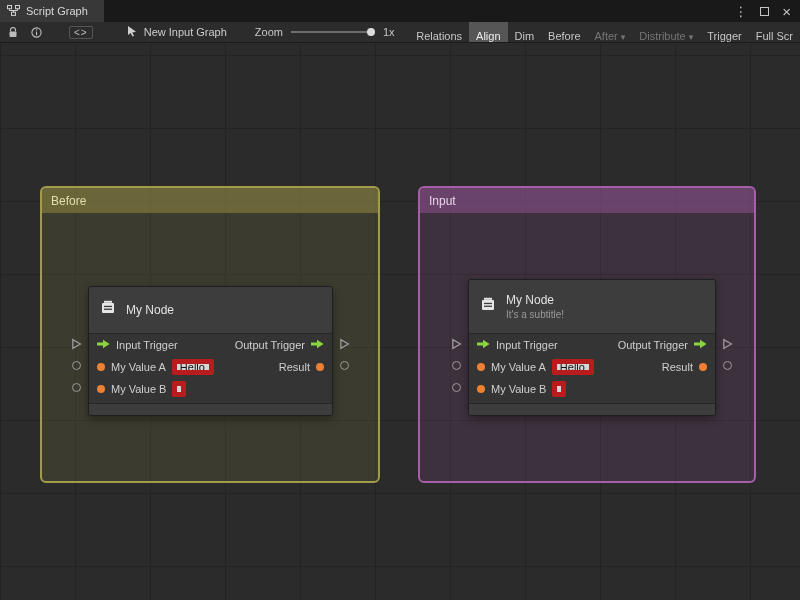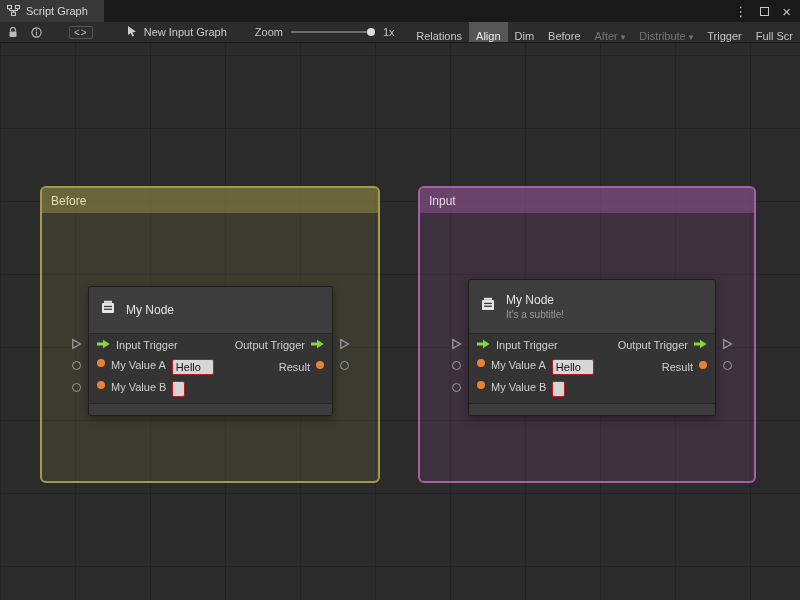--- a/index.html
+++ b/index.html
@@ -47,23 +47,23 @@
   .node-wrap{position:absolute}
   .node-wrap.before{left:88px;top:243px;width:245px}
   .node-wrap.after{left:468px;top:236px;width:248px}
   .node{border:1px solid #1e1e1e;border-radius:3px;background:#343434;box-shadow:0 3px 9px rgba(0,0,0,.35);overflow:hidden}
   .node-header{background:#3d3d3d;border-bottom:1px solid #262626;display:flex;align-items:center;gap:9px;padding:0 10px}
   .node-header.single{height:47px}
   .node-header.double{height:54px}
   .node-title{font-size:12px;color:#e2e2e2}
   .node-subtitle{font-size:10px;color:#999;margin-top:2px}
   .port-row{height:22px;display:flex;align-items:center;justify-content:space-between;padding:0 8px;font-size:11px;color:#cfcfcf}
-  .pl,.pr{display:flex;align-items:flex-start;gap:6px}
+  .pl,.pr{display:flex;align-items:center;gap:6px}
   .dot{width:8px;height:8px;border-radius:50%;background:#ee8033}
-  .field{background:#d6d6d6;border:1px solid #b91c1c;border-radius:2px;color:#111;font-size:11px;height:16px;font-family:inherit}
+  .field{background:#d6d6d6;border:5px solid #b91c1c;border-radius:2px;color:#111;font-size:11px;height:16px;font-family:inherit}
   .field.hello{width:42px;padding:0 3px}
   .field.small{width:13px;padding:0 2px}
   .node-footer{height:12px;background:#3d3d3d;border-top:1px solid #262626;margin-top:3px}
 
   
   .ext{position:absolute;line-height:0}
   .ext-circle{width:9px;height:9px;border:1px solid #9a9a9a;border-radius:50%}
 </style>
 </head>
 <body>

